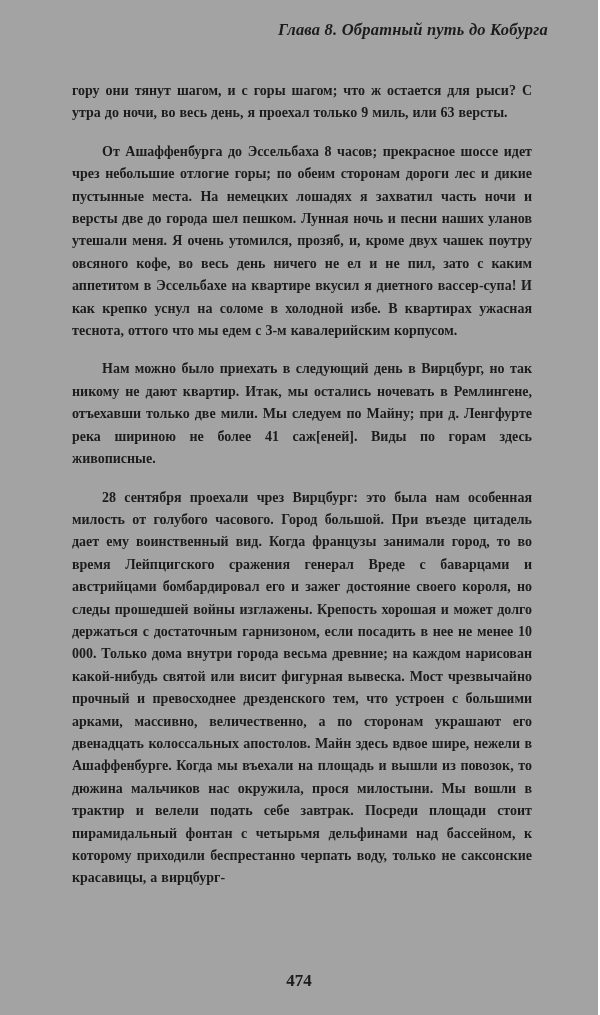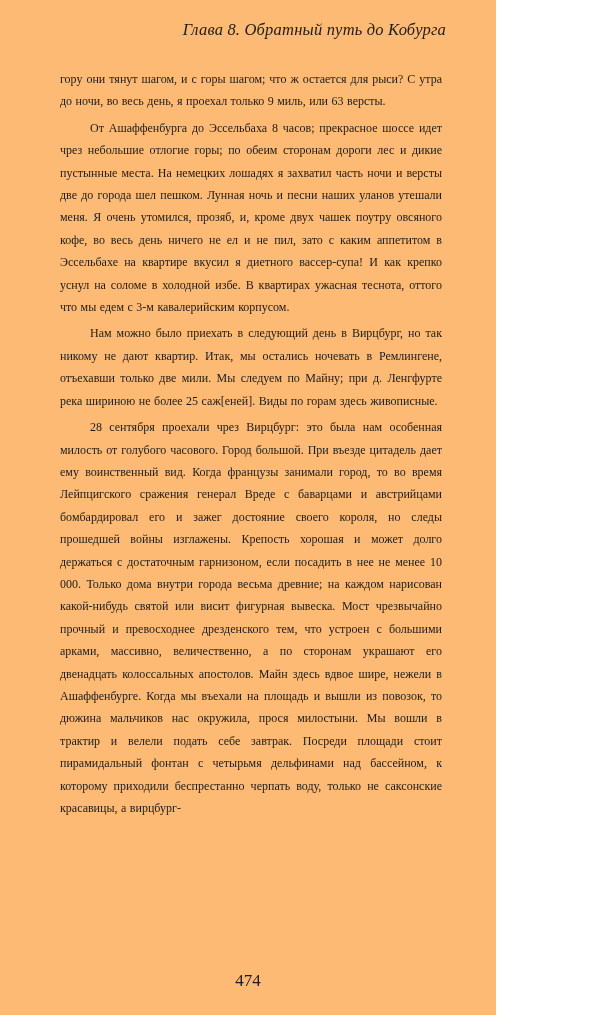--- a/index.html
+++ b/index.html
@@ -2,45 +2,46 @@
 <html><head>
 <meta charset="utf-8">
 <style>
   html, body {
     margin: 0;
     padding: 0;
     background: #ffffff;
   }
   .page {
     position: relative;
-    width: 496px;
+    width: 598px;
     height: 1015px;
     box-sizing: border-box;
-    background: #fdba74;
+    background: #a3a3a3;
     color: #1c1c1c;
     font-family: "Liberation Serif", "DejaVu Serif", serif;
     padding: 20px 50px 0 56px;
     overflow: hidden;
+    font-weight: bold;
   }
   .running-header {
     text-align: right;
     font-style: italic;
     font-size: 16.5px;
     line-height: 20px;
     margin-bottom: 24px;
     color: #1c1c1c;
     letter-spacing: 0.2px;
   }
   .body-text {
     height: 905px;
     overflow: hidden;
   }
   .body-text p {
-    margin: 4px;
-    font-size: 12px;
+    margin: 16px;
+    font-size: 14px;
     line-height: 22.4px;
     text-align: justify;
     text-indent: 30px;
     word-spacing: 0.5px;
   }
   .body-text p.no-indent {
     text-indent: 0;
   }
   .page-number {
     position: absolute;
@@ -55,19 +56,19 @@
 </head>
 <body>
 
 <div class="page">
 
   <div class="running-header">Глава 8. Обратный путь до Кобурга</div>
 
   <div class="body-text">
     <p class="no-indent">гору они тянут шагом, и с горы шагом; что ж остается для рыси? С утра до ночи, во весь день, я проехал только 9 миль, или 63 версты.</p>
     <p>От Ашаффенбурга до Эссельбаха 8 часов; прекрасное шоссе идет чрез небольшие отлогие горы; по обеим сторонам дороги лес и дикие пустынные места. На немецких лошадях я захватил часть ночи и версты две до города шел пешком. Лунная ночь и песни наших уланов утешали меня. Я очень утомился, прозяб, и, кроме двух чашек поутру овсяного кофе, во весь день ничего не ел и не пил, зато с каким аппетитом в Эссельбахе на квартире вкусил я диетного вассер-супа! И как крепко уснул на соломе в холодной избе. В квартирах ужасная теснота, оттого что мы едем с 3-м кавалерийским корпусом.</p>
-    <p>Нам можно было приехать в следующий день в Вирцбург, но так никому не дают квартир. Итак, мы остались ночевать в Ремлингене, отъехавши только две мили. Мы следуем по Майну; при д. Ленгфурте река шириною не более 25 саж[еней]. Виды по горам здесь живописные.</p>
+    <p>Нам можно было приехать в следующий день в Вирцбург, но так никому не дают квартир. Итак, мы остались ночевать в Ремлингене, отъехавши только две мили. Мы следуем по Майну; при д. Ленгфурте река шириною не более 41 саж[еней]. Виды по горам здесь живописные.</p>
     <p>28 сентября проехали чрез Вирцбург: это была нам особенная милость от голубого часового. Город большой. При въезде цитадель дает ему воинственный вид. Когда французы занимали город, то во время Лейпцигского сражения генерал Вреде с баварцами и австрийцами бомбардировал его и зажег достояние своего короля, но следы прошедшей войны изглажены. Крепость хорошая и может долго держаться с достаточным гарнизоном, если посадить в нее не менее 10 000. Только дома внутри города весьма древние; на каждом нарисован какой-нибудь святой или висит фигурная вывеска. Мост чрезвычайно прочный и превосходнее дрезденского тем, что устроен с большими арками, массивно, величественно, а по сторонам украшают его двенадцать колоссальных апостолов. Майн здесь вдвое шире, нежели в Ашаффенбурге. Когда мы въехали на площадь и вышли из повозок, то дюжина мальчиков нас окружила, прося милостыни. Мы вошли в трактир и велели подать себе завтрак. Посреди площади стоит пирамидальный фонтан с четырьмя дельфинами над бассейном, к которому приходили беспрестанно черпать воду, только не саксонские красавицы, а вирцбург-</p>
   </div>
 
   <div class="page-number">474</div>
 
 </div>
 
 </body></html>

